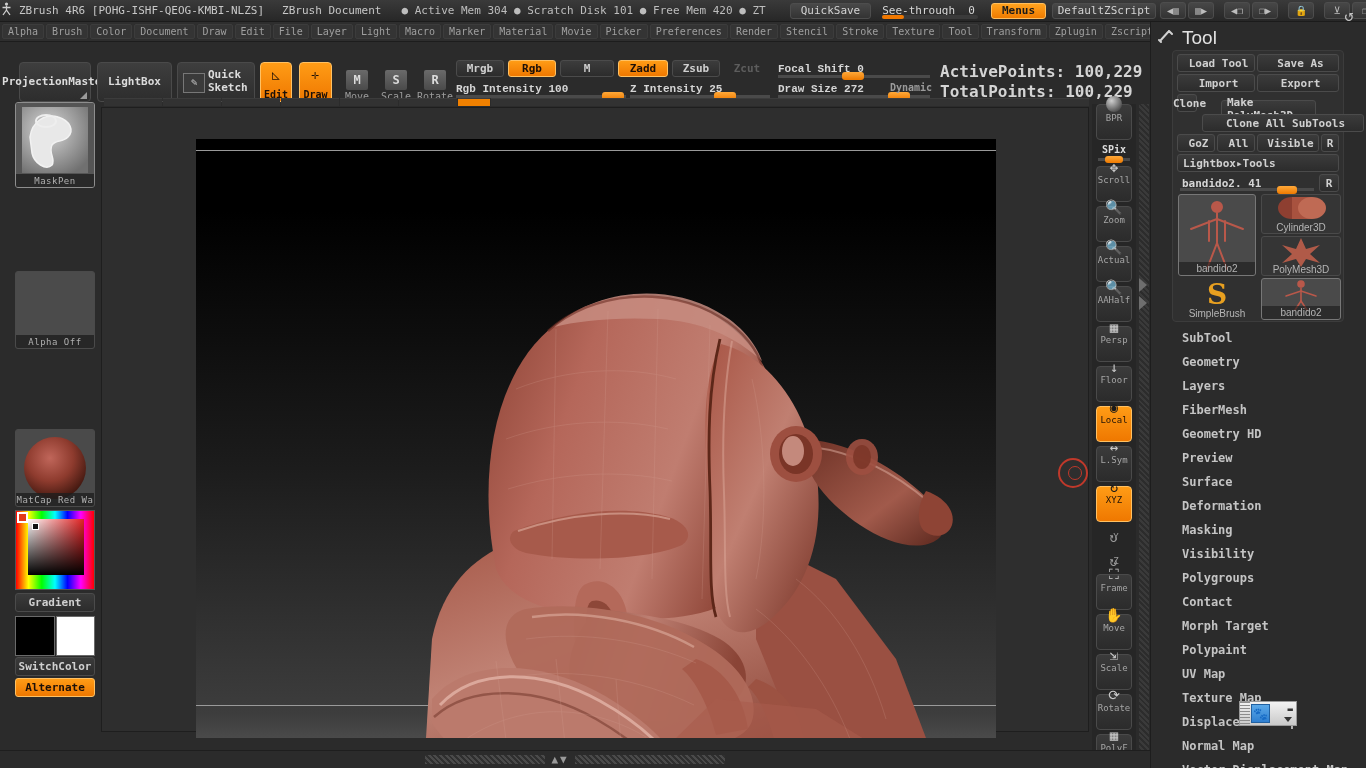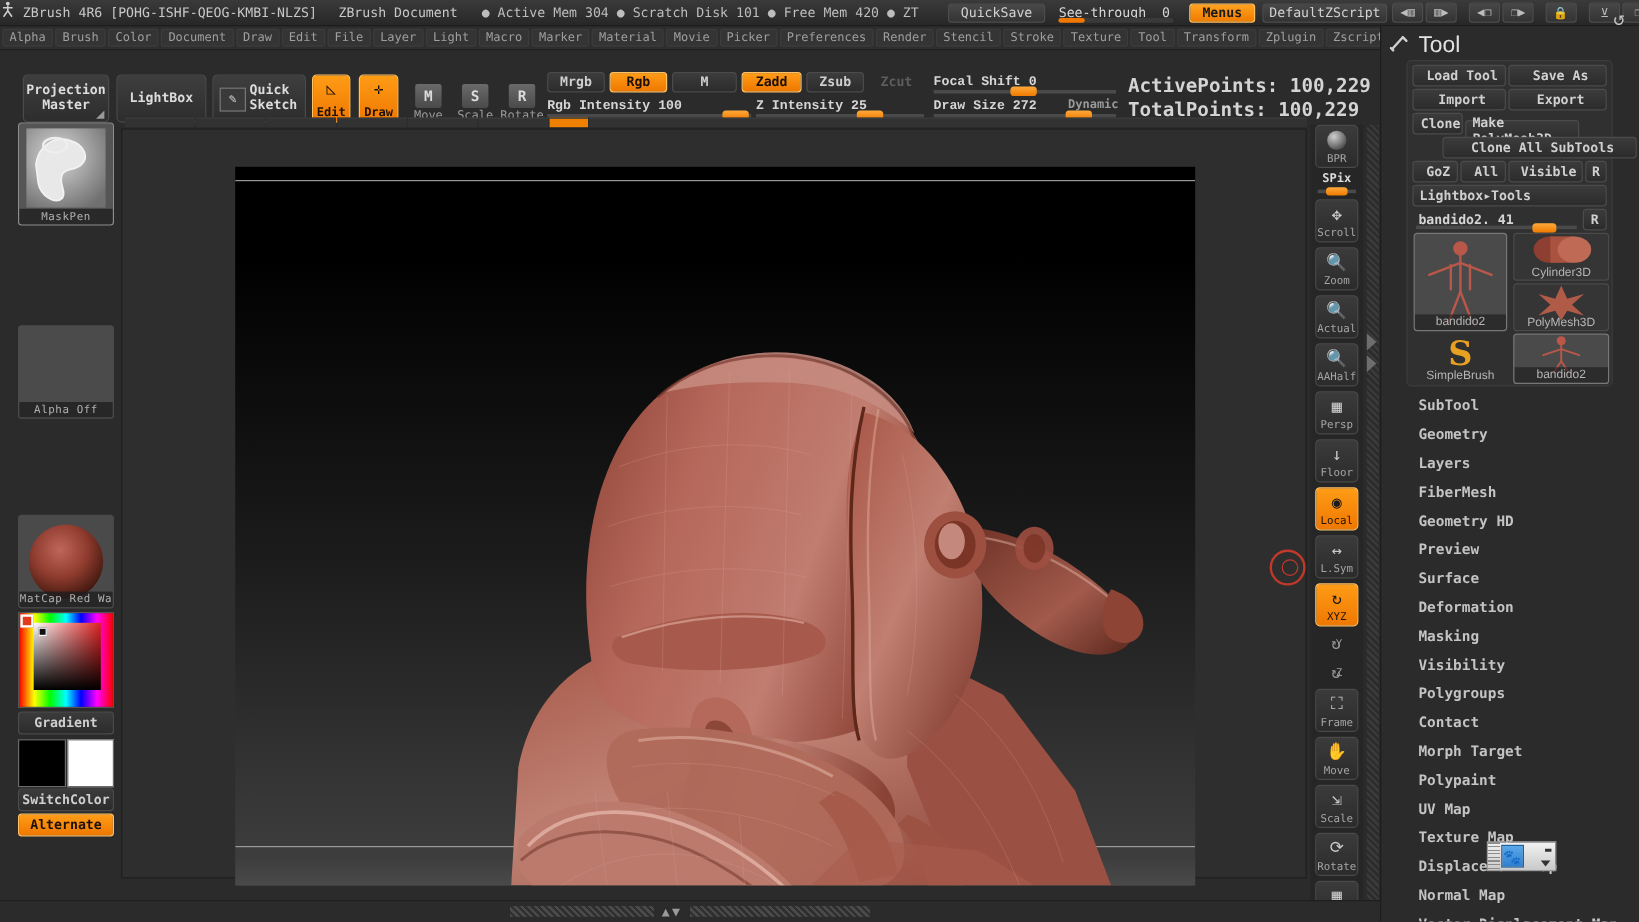--- a/index.html
+++ b/index.html
@@ -201,21 +201,21 @@
   .rightbar {
     position: absolute; left: 1092px; top: 104px; width: 44px; height: 660px;
     background: #262626;
   }
   .vbtn {
     position: absolute; left: 4px; width: 36px; height: 36px;
     border: 1px solid #4a4a4a; border-radius: 4px;
     background: linear-gradient(#3b3b3b, #2b2b2b);
     color: #a5a5a5; font-size: 9px;
     display: flex; flex-direction: column; align-items: center; justify-content: flex-end;
-    padding-bottom: 1px;
+    padding-bottom: 16px;
   }
   .vbtn.on {
     background: linear-gradient(#ff9c16, #ef7800); border-color: #ffc163; color: #201206;
   }
   .vbtn .g { flex: 1; display: flex; align-items: center; justify-content: center; font-size: 14px; color: #c9c9c9; }
   .vbtn.on .g { color: #1a1a1a; }
   .spix {
     position: absolute; left: 4px; width: 36px; height: 18px; color: #ddd;
     font-size: 10px; font-weight: bold; text-align: center;
   }
@@ -370,21 +370,21 @@
       <div class="menu-item">Stencil</div>
       <div class="menu-item">Stroke</div>
       <div class="menu-item">Texture</div>
       <div class="menu-item">Tool</div>
       <div class="menu-item">Transform</div>
       <div class="menu-item">Zplugin</div>
       <div class="menu-item">Zscript</div>
     </div>
 
   <div class="toolbar">
-    <div class="big-btn" style="left:19px;top:20px;width:72px;height:40px;flex-direction:column">
+    <div class="big-btn" style="left:19px;top:20px;width:72px;height:40px;">
       <span>Projection</span>
       <span>Master</span>
       <span class="corner-tri"></span>
     </div>
     <div class="big-btn" style="left:97px;top:20px;width:75px;height:40px">LightBox</div>
     <div class="big-btn" style="left:177px;top:20px;width:78px;height:40px;justify-content:flex-start;padding-left:30px">
       <span style="position:absolute;left:5px;top:10px;width:22px;height:20px;border:1px solid #777;background:#3a3a3a;display:flex;align-items:center;justify-content:center;font-size:11px;color:#c9c9c9">✎</span>
       <span style="display:flex;flex-direction:column;align-items:flex-start">
         <span>Quick</span>
         <span>Sketch</span>
@@ -738,21 +738,21 @@
     <span>Tool</span>
   </div>
   <div class="tp-refresh">↺</div>
 
   <div class="tp-box"></div>
 
   <div class="tp-btn" style="left:1177px;top:54px;width:78px;justify-content:center">Load Tool</div>
   <div class="tp-btn" style="left:1257px;top:54px;width:82px;justify-content:center">Save As</div>
   <div class="tp-btn" style="left:1177px;top:74px;width:78px;justify-content:center">Import</div>
   <div class="tp-btn" style="left:1257px;top:74px;width:82px;justify-content:center">Export</div>
-  <div class="tp-btn" style="left:1177px;top:94px;width:42px;justify-content:center">Clone</div>
+  <div class="tp-btn" style="left:1177px;top:94px;width:20px;justify-content:center">Clone</div>
   <div class="tp-btn" style="left:1221px;top:100px;width:95px;justify-content:center">Make PolyMesh3D</div>
   <div class="tp-btn" style="left:1202px;top:114px;width:162px;justify-content:center">Clone All SubTools</div>
   <div class="tp-btn" style="left:1177px;top:134px;width:38px;justify-content:center">GoZ</div>
   <div class="tp-btn" style="left:1217px;top:134px;width:38px;justify-content:center">All</div>
   <div class="tp-btn" style="left:1257px;top:134px;width:62px;justify-content:center">Visible</div>
   <div class="tp-btn" style="left:1321px;top:134px;width:18px;justify-content:center;padding-left:0">R</div>
   <div class="tp-btn" style="left:1177px;top:154px;width:162px">Lightbox▸Tools</div>
   <div class="tp-slider" style="left:1177px;top:174px;width:140px">
     <span>bandido2. 41</span>
     <span class="tr" style="width:134px"></span>

